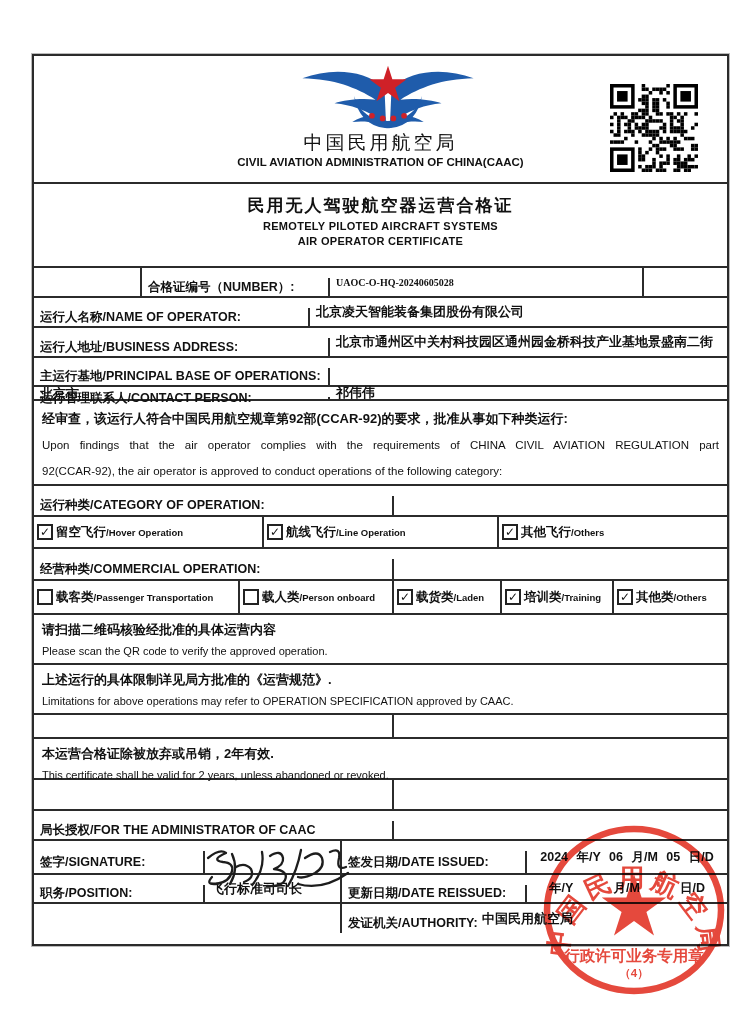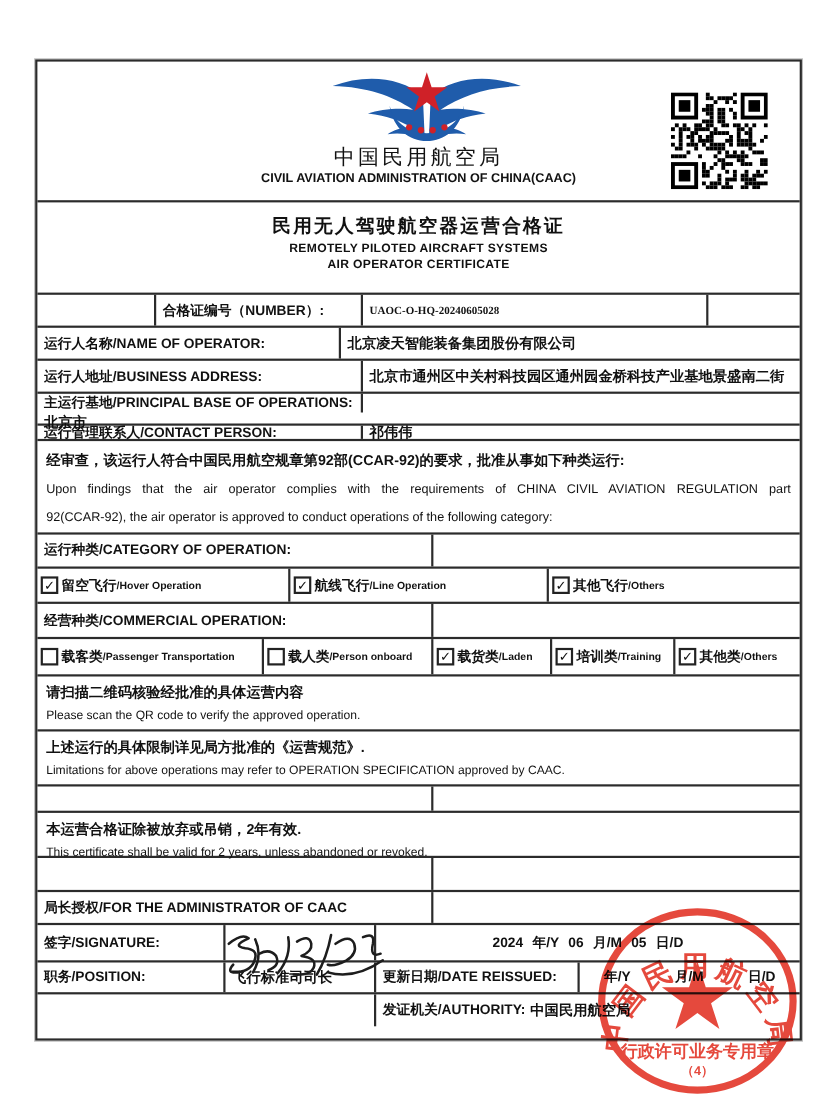--- a/index.html
+++ b/index.html
@@ -8,21 +8,21 @@
   .cert{position:absolute;left:32px;top:54px;width:697px;height:892px;
         border:2px solid #2b2b2b;box-sizing:border-box;background:#fff;
         box-shadow:0 0 0 1px #bbb;}
   .row{display:flex;border-bottom:2px solid #2b2b2b;box-sizing:border-box;align-items:stretch;}
   .row:last-child{border-bottom:none;}
   .cell{border-right:2px solid #2b2b2b;box-sizing:border-box;display:flex;align-items:center;
         padding:0 6px;overflow:visible;}
   .cell:last-child{border-right:none;}
   .cell.nb{border-right:none;}
   .grow{flex:1 1 auto;}
-  .lbl{font-weight:bold;font-size:12.5px;}
+  .lbl{font-weight:bold;font-size:12.5px;margin-top:10px;}
   .val{font-weight:bold;font-size:13px;white-space:nowrap;}
   
   .hdr{position:relative;height:128px;display:block;}
   .emblem{position:absolute;left:264px;top:8px;}
   .hdr-cn{position:absolute;left:0;top:74px;width:100%;text-align:center;
           font-size:19px;letter-spacing:3px;font-family:"Liberation Serif","DejaVu Serif",serif;}
   .hdr-en{position:absolute;left:0;top:100px;width:100%;text-align:center;
           font-size:11.5px;font-weight:bold;}
   .qr{position:absolute;right:29px;top:28px;width:88px;height:88px;}
   
@@ -409,20 +409,21 @@
   </div>
 
   <div class="row" style="height:30px;">
     <div class="cell lbl" style="width:360px;">局长授权/FOR THE ADMINISTRATOR OF CAAC</div>
     <div class="cell grow"></div>
   </div>
 
   <div class="row" style="height:34px;">
     <div class="cell lbl" style="width:171px;">签字/SIGNATURE:</div>
     <div class="cell" style="width:137px;"></div>
+    <div class="cell lbl" style="width:185px;">签发日期/DATE ISSUED:</div>
     <div class="cell grow datecell">2024 年/Y 06 月/M 05 日/D</div>
   </div>
 
   <div class="row" style="height:29px;">
     <div class="cell lbl" style="width:171px;">职务/POSITION:</div>
     <div class="cell val" style="width:137px;">飞行标准司司长</div>
     <div class="cell lbl" style="width:185px;">更新日期/DATE REISSUED:</div>
     <div class="cell nb" style="flex:1;padding:0;">
       <span class="reissue">
         <span>年/Y</span>

